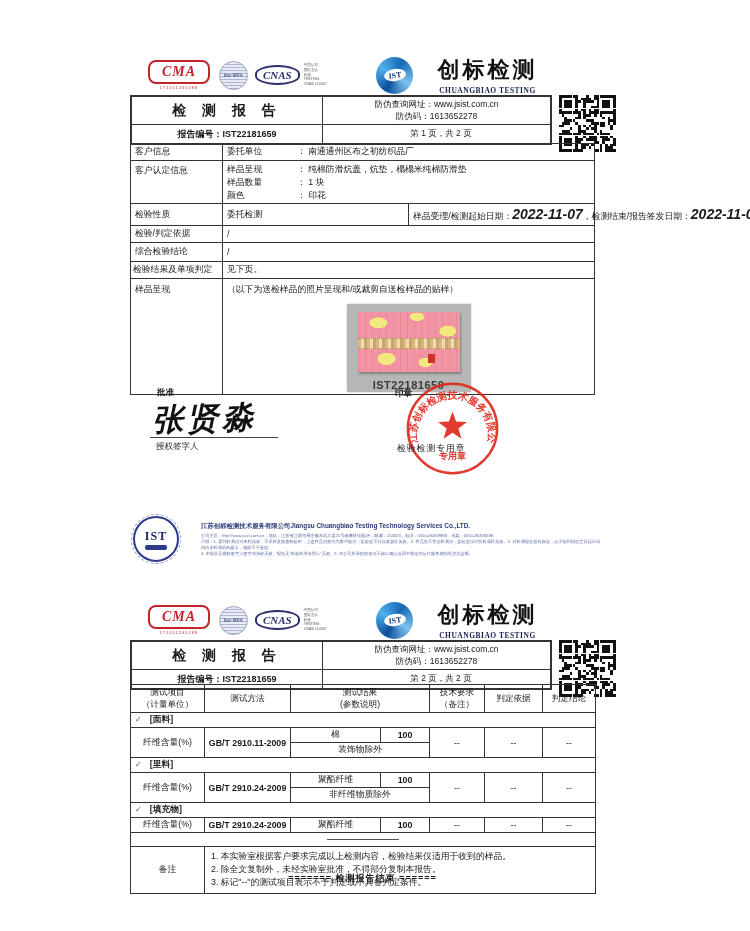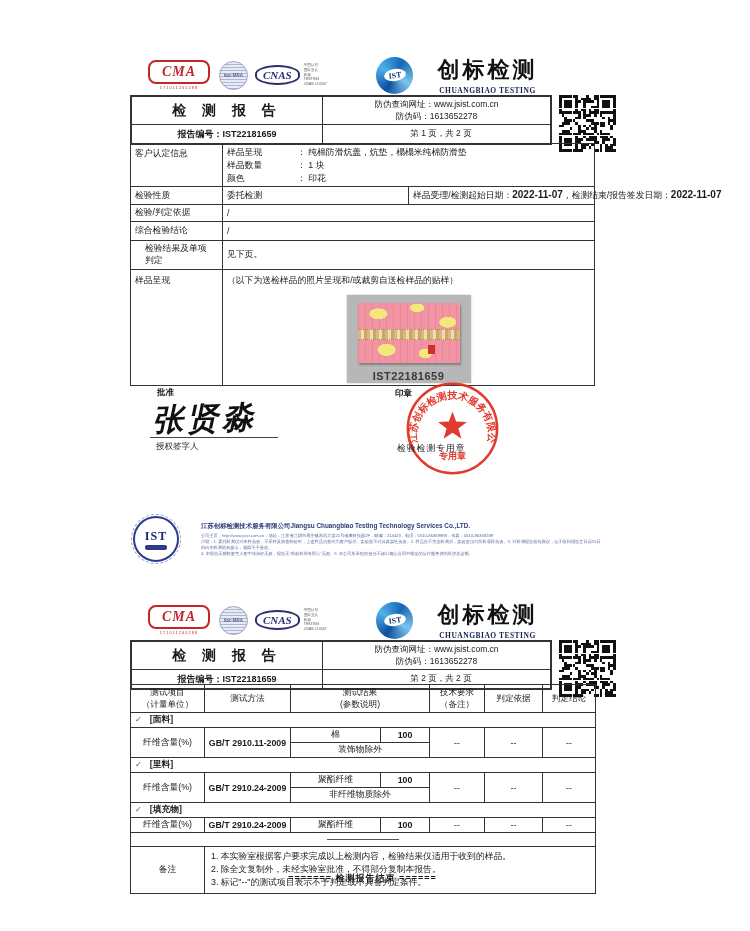--- a/index.html
+++ b/index.html
@@ -44,21 +44,21 @@
   .qr{width:55px;height:55px;background:#fff;position:absolute;}
   .qr i{position:absolute;width:2.7px;height:2.7px;background:#111;}
 
   
   .info-table{width:465px;border:1.5px solid #333;table-layout:fixed;}
   .info-table td{border:1px solid #333;padding:2px 4px;vertical-align:middle;font-size:8.8px;}
   .lbl{width:83px;}
   .fld{display:inline-block;width:70px;}
   .multiline div{line-height:1.45;}
   .dates{font-size:8.3px;white-space:nowrap;padding:2px 2px;}
-  .dates b{font-size:10px;}
+  .dates b{font-size:14px;font-style:italic;}
   .top{vertical-align:top !important;}
 
   
   .photo{width:124px;height:88px;background:#b7b7b7;margin:8px auto 0;position:relative;box-shadow:0 0 2px rgba(0,0,0,.25);}
   .fabric{position:absolute;left:11px;right:11px;top:8px;height:60px;
     background-color:#f294a4;
     background-image:
       radial-gradient(ellipse 15px 9px at 20% 18%,#f3e87c 58%,transparent 62%),
       radial-gradient(ellipse 12px 7px at 58% 8%,#f3e87c 58%,transparent 62%),
       radial-gradient(ellipse 14px 9px at 88% 32%,#f3e87c 58%,transparent 62%),
@@ -384,20 +384,24 @@
     <i style="left:37.800000000000004px;top:54px"></i>
     <i style="left:40.5px;top:54px"></i>
     <i style="left:45.900000000000006px;top:54px"></i>
     <i style="left:48.6px;top:54px"></i>
     <i style="left:51.300000000000004px;top:54px"></i>
     <i style="left:54px;top:54px"></i>
   </div>
 
 <table class="info-table abs" style="left:130px;top:143px;">
   <tbody>
+      <tr style="height:15px;">
+    <td class="lbl">客户信息</td>
+    <td colspan="2"><span class="fld">委托单位</span><span class="val">：  南通通州区布之初纺织品厂</span></td>
+  </tr>
   <tr style="height:36px;">
     <td class="lbl top" style="padding-top:4px;">客户认定信息</td>
     <td colspan="2" class="multiline">
       <div><span class="fld">样品呈现</span><span>：  纯棉防滑炕盖，炕垫，榻榻米纯棉防滑垫</span></div>
       <div><span class="fld">样品数量</span><span>：  1 块</span></div>
       <div><span class="fld">颜色</span><span>：  印花</span></div>
     </td>
   </tr>
   <tr style="height:16px;">
     <td class="lbl">检验性质</td>
@@ -406,21 +410,21 @@
   </tr>
   <tr style="height:15px;">
     <td class="lbl">检验/判定依据</td>
     <td colspan="2">/</td>
   </tr>
   <tr style="height:19px;">
     <td class="lbl">综合检验结论</td>
     <td colspan="2">/</td>
   </tr>
   <tr style="height:17px;">
-    <td class="lbl" style="padding:2px 14px;">检验结果及单项判定</td>
+    <td class="lbl" style="padding:2px 2px;">检验结果及单项判定</td>
     <td colspan="2">见下页。</td>
   </tr>
   <tr style="height:112px;">
     <td class="lbl top" style="padding-top:5px;">样品呈现</td>
     <td colspan="2" class="top" style="padding-top:5px;">
       <div>（以下为送检样品的照片呈现和/或裁剪自送检样品的贴样）</div>
       <div class="photo">
         <div class="fabric">
           <div class="lace"></div>
           <div class="tag"></div>

